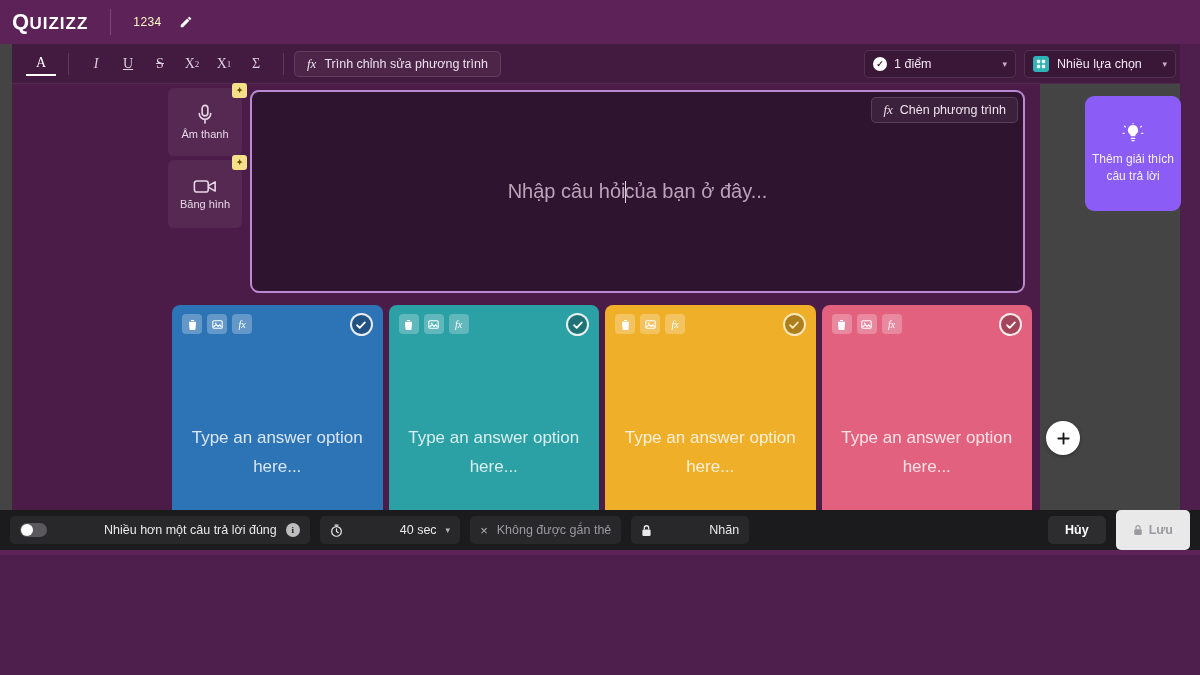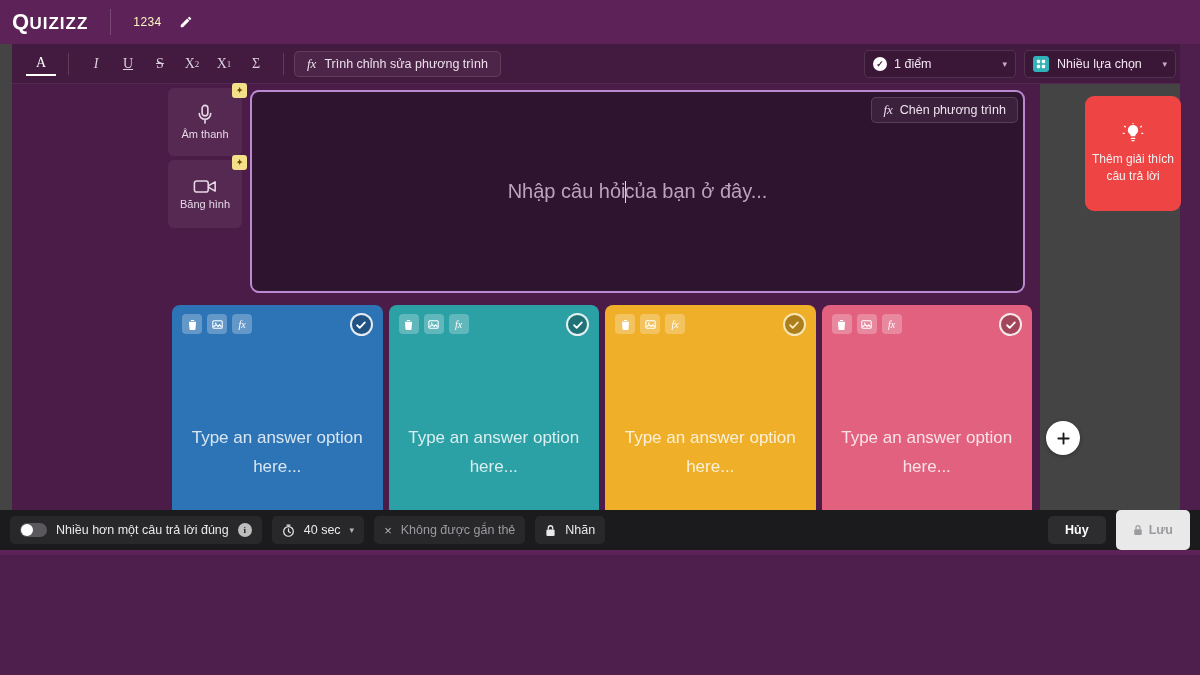--- a/index.html
+++ b/index.html
@@ -237,21 +237,21 @@
     text-align: center;
     color: rgba(255,255,255,.82);
     font-size: 17px; line-height: 29px;
     padding: 0 12px;
   }
 
   
   .explain-tip {
     position: absolute; left: 1085px; top: 96px;
     width: 96px; height: 115px;
-    background: #ef4444;
+    background: #8b5cf6;
     border-radius: 9px;
     display: flex; flex-direction: column;
     align-items: center; justify-content: center;
     gap: 6px; padding: 0 6px; cursor: pointer;
   }
   .explain-tip .etext {
     color: #f0f0f0; font-size: 12px; line-height: 17px; text-align: center;
   }
   .add-ans-btn {
     position: absolute; left: 1046px; top: 421px;
@@ -280,21 +280,21 @@
   }
   .toggle {
     width: 27px; height: 14px; border-radius: 7px;
     background: #5a585d; position: relative; cursor: pointer;
   }
   .toggle .knob {
     position: absolute; left: 1px; top: 1px;
     width: 12px; height: 12px; border-radius: 50%;
     background: #ffffff;
   }
-  .bb-label { color: #e9e9ea; font-size: 12.5px; }
+  .bb-label { color: #e9e9ea; font-size: 12.5px; margin-left: 48px; }
   .info-dot {
     width: 14px; height: 14px; border-radius: 50%;
     background: #bdbdbd; color: #1b1a1d;
     font-size: 9px; line-height: 14px; text-align: center;
     font-weight: bold; cursor: pointer;
     font-family: "Liberation Serif", serif;
   }
   .bb-caret { color: #b5b5b7; font-size: 9px; }
   .bb-dim { color: #9b9a9e; font-size: 12.5px; }
   .bb-x { color: #b5b5b7; font-size: 13px; }

